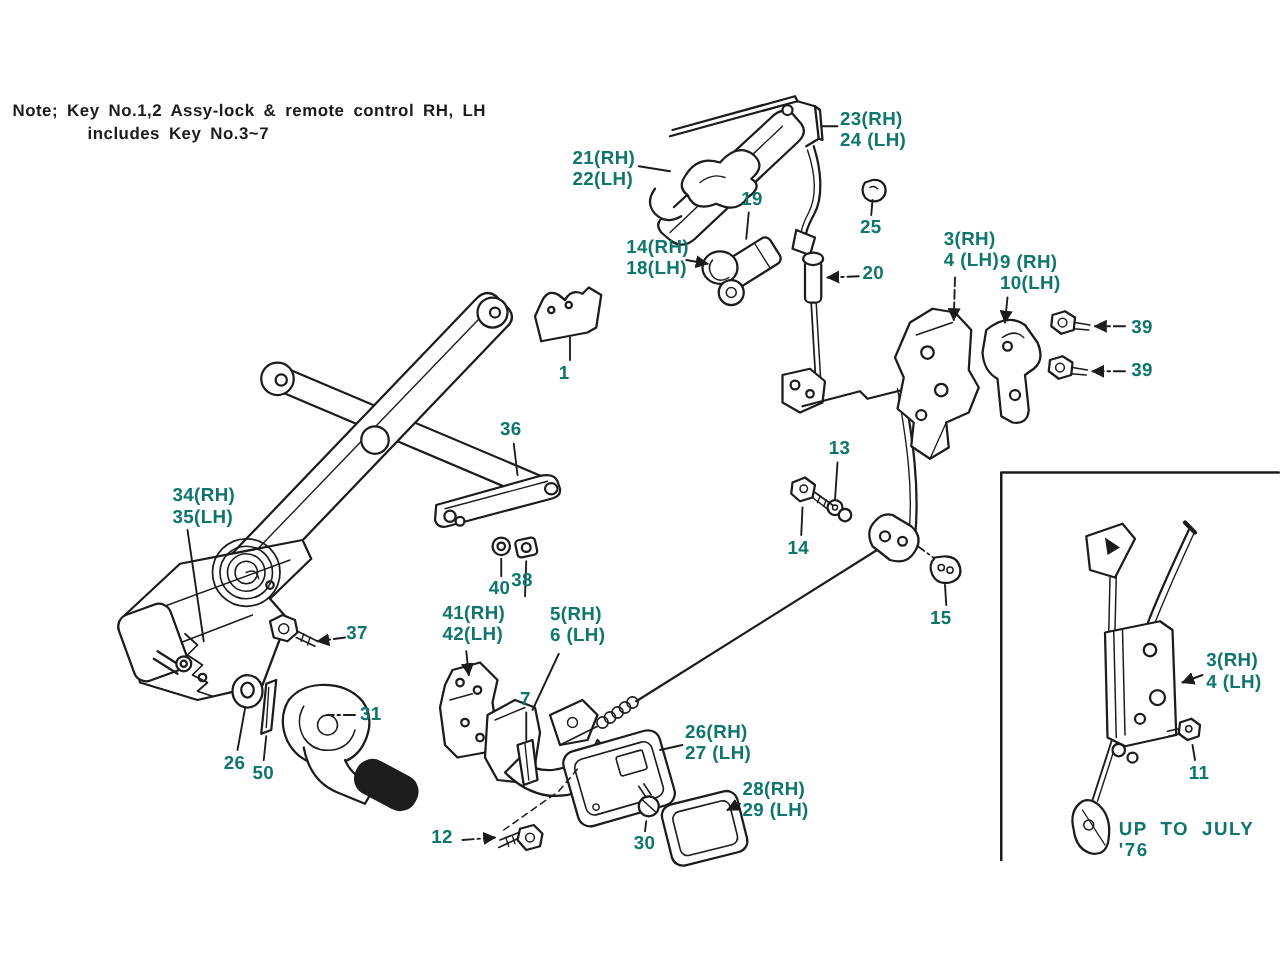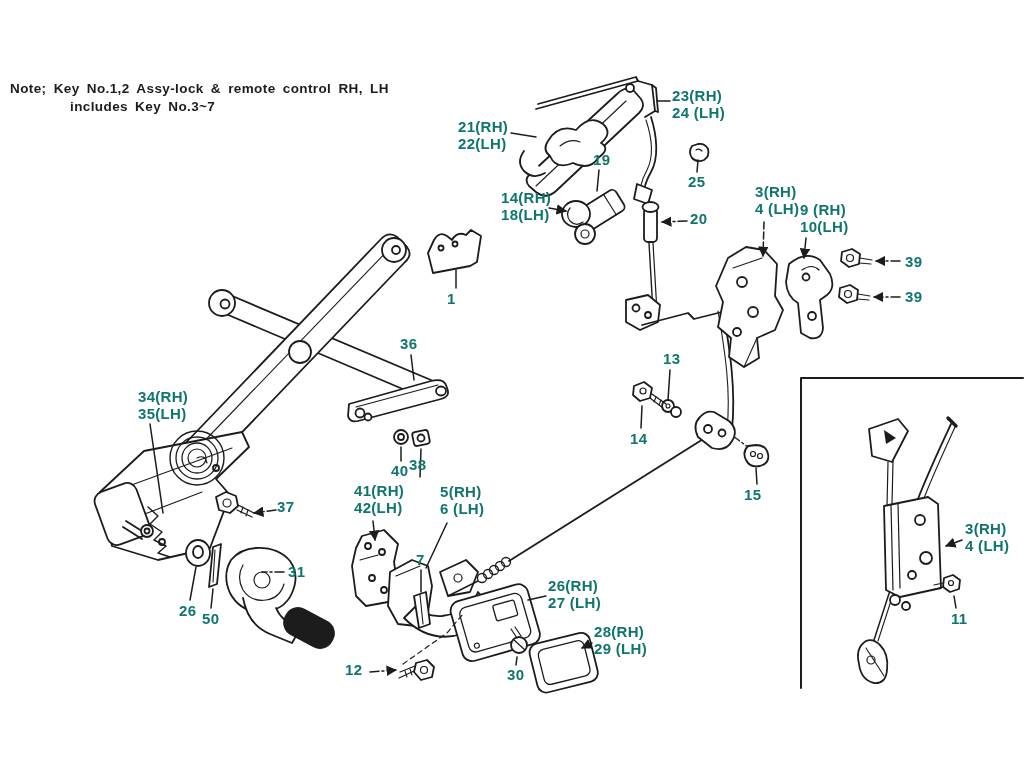--- a/index.html
+++ b/index.html
@@ -364,14 +364,15 @@
 <div class="lbl" style="left:416px;top:552px">7</div>
 <div class="lbl" style="left:345px;top:662px">12</div>
 <div class="lbl" style="left:507px;top:667px">30</div>
 <div class="lbl" style="left:548px;top:578px">26(RH)
 27 (LH)</div>
 <div class="lbl" style="left:594px;top:624px">28(RH)
 29 (LH)</div>
 <div class="lbl" style="left:965px;top:521px">3(RH)
 4 (LH)</div>
 <div class="lbl" style="left:951px;top:611px">11</div>
+<div class="lbl caption" style="left:895px;top:656px">UP TO JULY '76</div>
 
 </div>
 
 </body></html>

